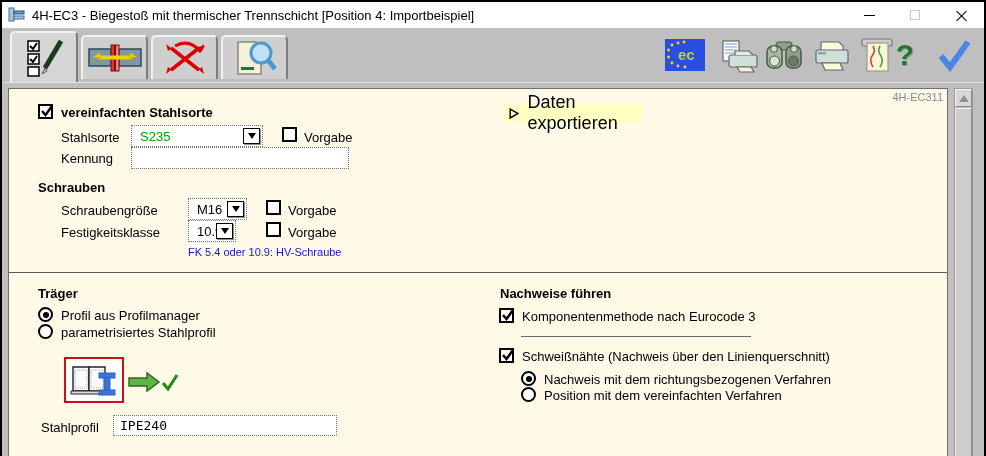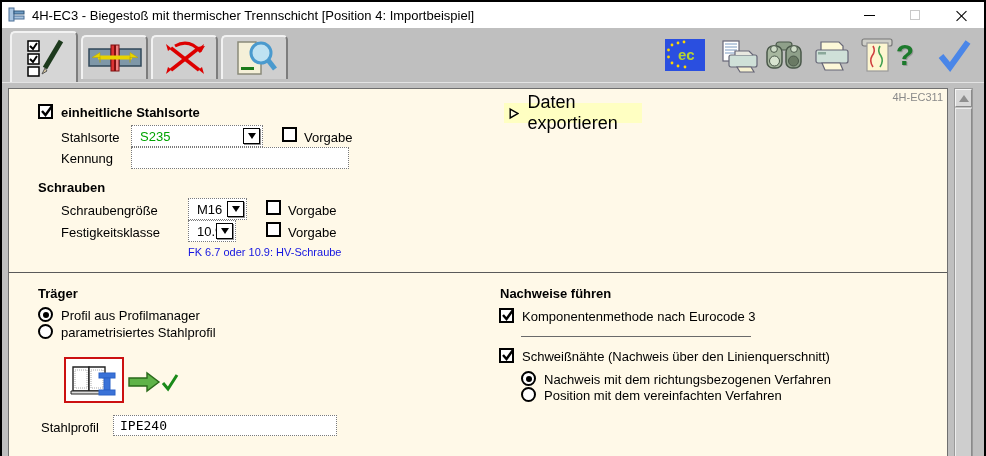--- a/index.html
+++ b/index.html
@@ -209,21 +209,21 @@
   <div id="workarea">
     <div id="panel">
 
       <div class="lbl gray" style="right:4px; top:2px;">4H-EC311</div>
 
       <div class="cb" style="left:29px; top:15px;">
         <svg width="16" height="16" viewBox="0 0 16 16">
             <path d="M3 8 l3.5 4 L13 3" stroke="#000" stroke-width="2.4" fill="none"></path>
           </svg>
       </div>
-      <div class="lbl bold" style="left:52px; top:16px;">einheitliche Stahlsorte</div>
+      <div class="lbl bold" style="left:52px; top:16px;">vereinfachten Stahlsorte</div>
 
       <div class="lbl" style="left:52px; top:41px;">Stahlsorte</div>
       <div class="dd" style="left:122px; top:36px; width:132px;">
         <span class="val green">S235</span>
         <span class="btn">
             <span class="tri-down"></span>
           </span>
       </div>
       <div class="cb" style="left:273px; top:38px;"></div>
       <div class="lbl" style="left:295px; top:41px;">Vorgabe</div>
@@ -246,21 +246,21 @@
       <div class="lbl" style="left:52px; top:136px;">Festigkeitsklasse</div>
       <div class="dd" style="left:179px; top:131px; width:48px;">
         <span class="val">10.9</span>
         <span class="btn">
             <span class="tri-down"></span>
           </span>
       </div>
       <div class="cb" style="left:257px; top:133px;"></div>
       <div class="lbl" style="left:279px; top:136px;">Vorgabe</div>
 
-      <div class="lbl blue" style="left:179px; top:157px;">FK 6.7 oder 10.9: HV-Schraube</div>
+      <div class="lbl blue" style="left:179px; top:157px;">FK 5.4 oder 10.9: HV-Schraube</div>
 
       <div class="hr" style="left:0; top:183px; width:938px;"></div>
 
       <div class="lbl bold" style="left:29px; top:197px;">Träger</div>
       <div class="radio sel" style="left:29px; top:218px;"></div>
       <div class="lbl" style="left:52px; top:219px;">Profil aus Profilmanager</div>
       <div class="radio" style="left:29px; top:235px;"></div>
       <div class="lbl" style="left:52px; top:236px;">parametrisiertes Stahlprofil</div>
 
       <div class="profile-btn">

